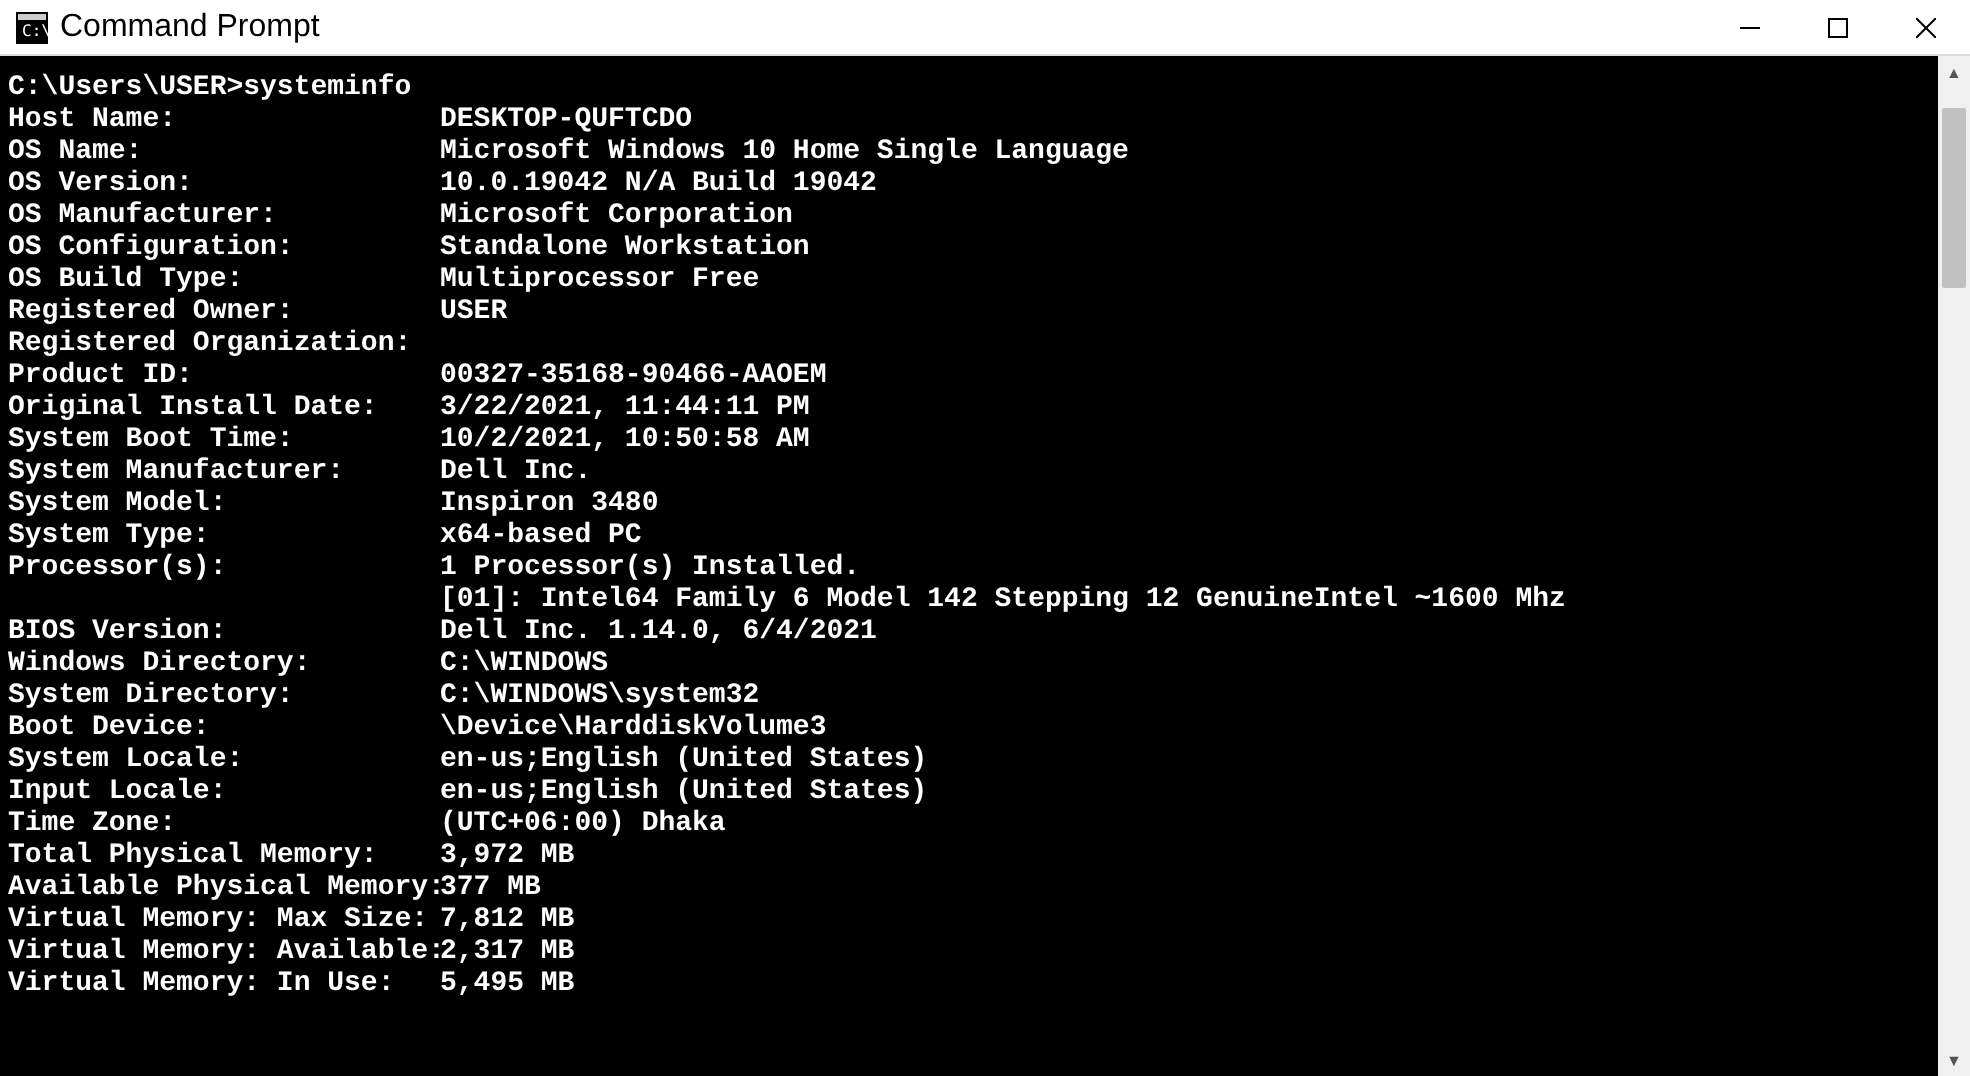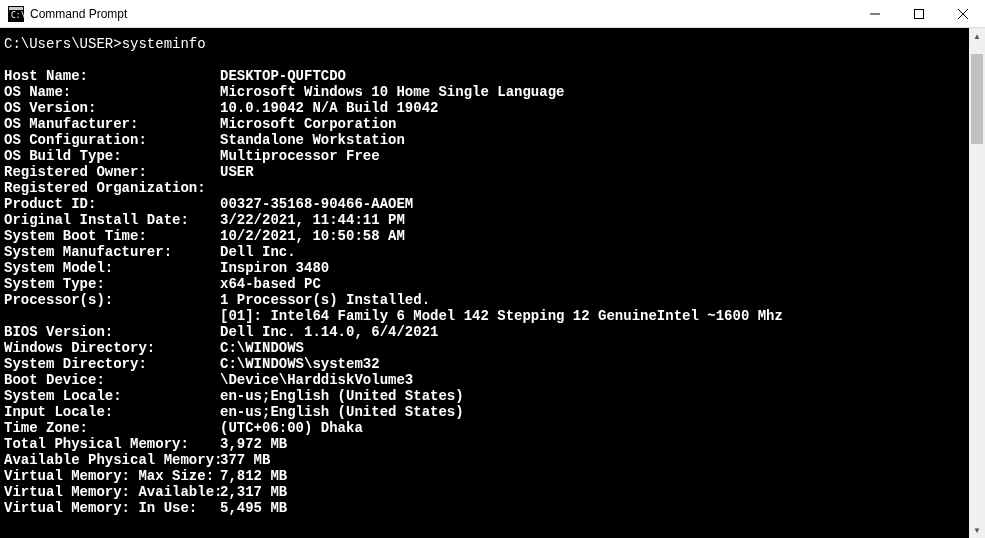--- a/index.html
+++ b/index.html
@@ -26,21 +26,21 @@
     }
     .titlebar-icon {
       width: 16px;
       height: 16px;
       margin: 0 6px 0 8px;
       display: inline-flex;
       align-items: center;
       justify-content: center;
     }
     .titlebar-title {
-      font-size: 12px;
+      font-size: 16px;
       color: #000;
       flex: 1;
     }
     .titlebar-controls {
       display: flex;
       height: 100%;
     }
     .titlebar-btn {
       width: 44px;
       height: 100%;
@@ -100,21 +100,21 @@
       height: 90px;
       background: #c0c0c0;
       border-radius: 1px;
       cursor: pointer;
     }
     .scroll-down {
       position: absolute;
       bottom: 0;
     }
     .prompt-line {
-      margin-bottom: 16px;
+      font-weight: bold;
     }
     .info-row {
       display: block;
       font-weight: bold;
     }
     .info-label {
       display: inline-block;
       width: 216px;
       vertical-align: top;
     }

